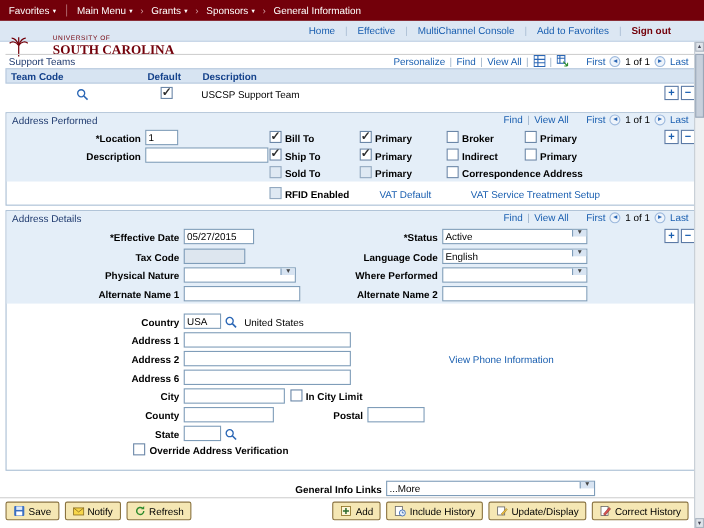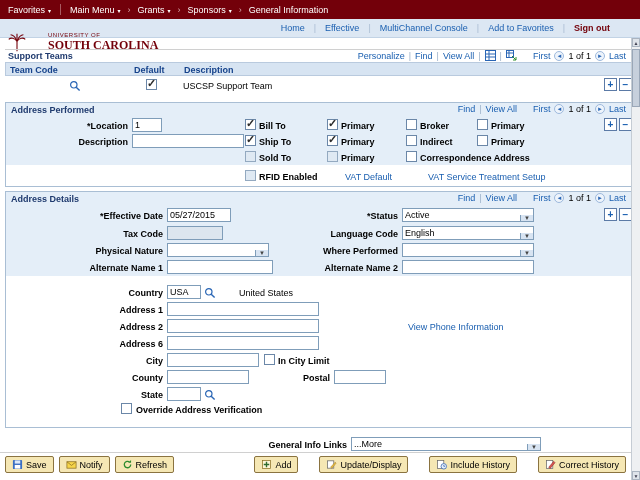--- a/index.html
+++ b/index.html
@@ -15,31 +15,31 @@
 
 .nav{position:absolute;top:19px;left:0;width:100%;height:19px;background:#dce7f3;border-bottom:1px solid #c2d3e5;display:flex;align-items:center;justify-content:flex-end;padding:0 30px;gap:9px}
 .nlink{color:#1a5fb0;cursor:pointer;white-space:nowrap}
 .nsep{color:#a8bcd2}
 .signout{color:#73000a;font-weight:bold;cursor:pointer}
 
 .logo{position:absolute;top:32px;left:6px;display:flex;align-items:flex-start;gap:20px}
 .logo-text .l1{font-size:6px;color:#73000a;letter-spacing:.5px}
 .logo-text .l2{font-size:12px;color:#73000a;font-weight:bold;font-family:"Liberation Serif","DejaVu Serif",serif}
 
-.sect-title{font-weight:bold;color:#1f3a6e}
+.sect-title{font-weight:normal;color:#1f3a6e}
 .link{color:#1a5fb0;cursor:pointer;text-decoration:none;white-space:nowrap}
 .pager{display:flex;align-items:flex-end;gap:4px;white-space:nowrap}
 .psep{color:#9ab0c8}
 .pgico{color:#2a66b5;font-size:6px;border:1px solid #9db9dd;border-radius:50%;width:10px;height:10px;display:inline-flex;align-items:center;justify-content:center;background:#eef4fb;cursor:pointer;line-height:1}
 .gap8{display:inline-block;width:8px}
 .lbl{position:absolute;font-weight:bold;color:#000;text-align:right;white-space:nowrap}
 .cblbl{position:absolute;font-weight:bold;color:#000;white-space:nowrap}
 .txt{position:absolute;height:14px;border:1px solid #7f9db9;background:#fff;font-size:9px;font-family:inherit;padding:0 2px;color:#000}
 .txt.ro{background:#dde6ef}
-.sel{position:absolute;height:14px;border:1px solid #7f9db9;background:#fff;display:flex;align-items:flex-end;cursor:pointer}
+.sel{position:absolute;height:14px;border:1px solid #7f9db9;background:#fff;display:flex;align-items:flex-start;cursor:pointer}
 .sel .st{flex:1;padding:1px 2px;white-space:nowrap;overflow:hidden}
 .sel .sb{width:13px;background:#d8e4f2;border-left:1px solid #7f9db9;display:flex;align-items:center;justify-content:center;font-size:6px;color:#444}
 .cb{appearance:none;-webkit-appearance:none;width:11px;height:11px;border:1px solid #6b87a8;background:#fff;position:absolute;margin:0;cursor:pointer}
 .cb:checked::after{content:"✓";position:absolute;left:0px;top:-3px;font-size:11px;font-weight:bold;color:#2d2d2d}
 .cb.dim{background:#dfe9f3;border-color:#93a9c0}
 .pmbtn{position:absolute;width:13px;height:13px;border:1px solid #5b7aa6;background:#fff;color:#1a5fb0;font-weight:bold;display:flex;align-items:center;justify-content:center;font-size:10px;cursor:pointer;line-height:1}
 .panel{position:absolute;border:1px solid #a9bed4}
 .bluebg{position:absolute;background:#e4eef8}
 .gridhdr{position:absolute;background:#d7e4f2;border:1px solid #b9cade}
 .hdrtxt{position:absolute;top:2px;color:#15428b;font-weight:bold}
@@ -273,21 +273,21 @@
   <input class="txt" style="left: 167px; top: 260px; width: 106px;" value="">
   <span class="lbl" style="left:300px;top:263px;width:98px">Alternate Name 2</span>
   <input class="txt" style="left: 402px; top: 260px; width: 132px;" value="">
 
   <span class="lbl" style="left:60px;top:288px;width:103px">Country</span>
   <input class="txt" style="left: 167px; top: 285px; width: 34px;" value="USA">
   <svg class="mag" style="left:204px;top:287px" width="12" height="12" viewBox="0 0 12 12">
     <circle cx="4.8" cy="4.8" r="3.2" fill="#fff" stroke="#2a66b5" stroke-width="1.2"></circle>
     <line x1="7.2" y1="7.2" x2="10.6" y2="10.6" stroke="#2a66b5" stroke-width="1.4"></line>
   </svg>
-  <span class="abs" style="left:239px;top:288px">United States</span>
+  <span class="abs" style="left:222px;top:288px">United States</span>
 
   <span class="lbl" style="left:60px;top:305px;width:103px">Address 1</span>
   <input class="txt" style="left: 167px; top: 302px; width: 152px;" value="">
   <span class="lbl" style="left:60px;top:322px;width:103px">Address 2</span>
   <input class="txt" style="left: 167px; top: 319px; width: 152px;" value="">
   <span class="abs link" style="left:408px;top:322px">View Phone Information</span>
   <span class="lbl" style="left:60px;top:339px;width:103px">Address 6</span>
   <input class="txt" style="left: 167px; top: 336px; width: 152px;" value="">
 
   <span class="lbl" style="left:60px;top:356px;width:103px">City</span>
@@ -336,42 +336,42 @@
         <span>Notify</span>
       </button>
       <button class="btn">
         <svg width="11" height="11" viewBox="0 0 12 12">
           <path d="M9.5 6a3.5 3.5 0 1 1-1.2-2.6" fill="none" stroke="#2e8b2e" stroke-width="1.4"></path>
           <path d="M9.9 1.2 L9.9 4.2 L6.9 4.2 Z" fill="#2e8b2e"></path>
         </svg>
         <span>Refresh</span>
       </button>
     </div>
-    <div style="display:flex;gap:21px">
+    <div style="display:flex;gap:5px">
       <button class="btn">
         <svg width="11" height="11" viewBox="0 0 12 12">
           <rect x="1.5" y="1.5" width="9" height="9" fill="#fdf6d8" stroke="#8a6d1f" stroke-width="0.8"></rect>
           <path d="M6 3v6M3 6h6" stroke="#2e6b2e" stroke-width="1.5"></path>
         </svg>
         <span>Add</span>
-      </button>
-      <button class="btn">
-        <svg width="11" height="11" viewBox="0 0 12 12">
-          <rect x="1.5" y="2" width="7" height="8" fill="#fff" stroke="#666" stroke-width="0.8"></rect>
-          <path d="M5 9 L10 3.5 L11 4.5 L6.5 10 Z" fill="#f0c040" stroke="#8a6d1f" stroke-width="0.5"></path>
-        </svg>
-        <span>Update/Display</span>
       </button>
       <button class="btn">
         <svg width="11" height="11" viewBox="0 0 12 12">
           <rect x="1.5" y="1.5" width="7" height="9" fill="#fff" stroke="#666" stroke-width="0.8"></rect>
           <circle cx="8.5" cy="8" r="3" fill="#e8f0fa" stroke="#2b5fb0" stroke-width="0.8"></circle>
           <path d="M8.5 6.5 V8 H10" fill="none" stroke="#2b5fb0" stroke-width="0.8"></path>
         </svg>
         <span>Include History</span>
+      </button>
+      <button class="btn">
+        <svg width="11" height="11" viewBox="0 0 12 12">
+          <rect x="1.5" y="2" width="7" height="8" fill="#fff" stroke="#666" stroke-width="0.8"></rect>
+          <path d="M5 9 L10 3.5 L11 4.5 L6.5 10 Z" fill="#f0c040" stroke="#8a6d1f" stroke-width="0.5"></path>
+        </svg>
+        <span>Update/Display</span>
       </button>
       <button class="btn">
         <svg width="11" height="11" viewBox="0 0 12 12">
           <rect x="1.5" y="1.5" width="7" height="9" fill="#fff" stroke="#666" stroke-width="0.8"></rect>
           <path d="M4 9 L9.5 2.5 L11 4 L5.5 10.5 Z" fill="#d9534f" stroke="#7a2a28" stroke-width="0.5"></path>
         </svg>
         <span>Correct History</span>
       </button>
     </div>
   </div>

